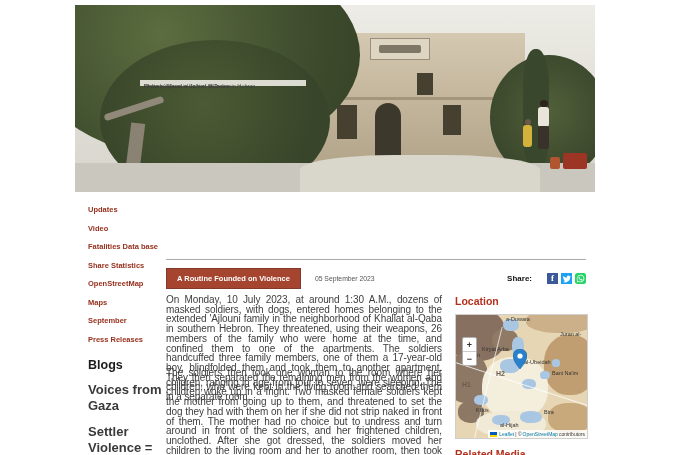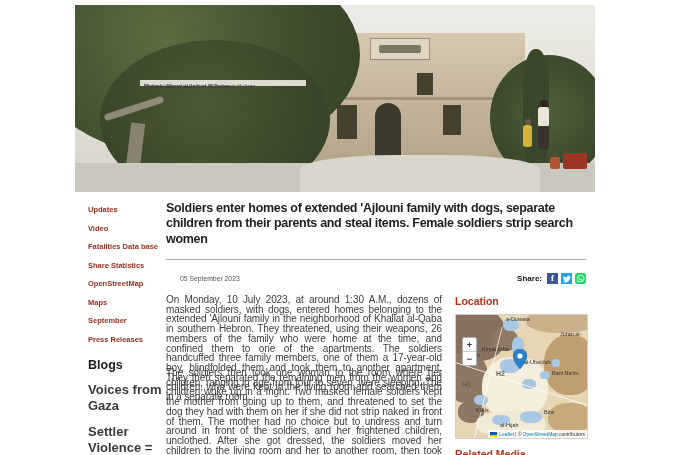--- a/index.html
+++ b/index.html
@@ -52,21 +52,21 @@
 
   
   .headline{position:absolute;left:166px;top:201px;width:430px;font-size:12.5px;font-weight:bold;
             color:#1e1e1e;line-height:1.22;letter-spacing:-0.3px;}
   .divider{position:absolute;left:166px;top:259px;width:420px;height:1px;background:#a9a9a9;}
   .meta-row{position:absolute;left:166px;top:267px;width:420px;height:22px;display:flex;align-items:center;}
   .cat-btn{background:var(--button-red);color:#fff;font-size:7.5px;font-weight:bold;
            padding:5px 10px;border:1px solid #83392a;cursor:pointer;font-family:inherit;}
   .date{font-size:6.8px;color:#555;margin-left:14px;}
   .share{margin-left:auto;display:flex;align-items:center;gap:3px;}
-  .share-label{font-size:8px;font-weight:bold;color:#111;margin-right:2px;}
+  .share-label{font-size:8px;font-weight:bold;color:#111;margin-right:12px;}
   .sicon{width:11px;height:11px;display:flex;align-items:center;justify-content:center;cursor:pointer;}
   .fb{background:var(--facebook-blue);color:#fff;font-size:9px;font-weight:bold;
       font-family:"Liberation Serif",serif;}
   .tw{background:var(--twitter-blue);}
   .wa{background:var(--whatsapp-green);border-radius:2.5px;}
   .para{position:absolute;left:166px;width:276px;font-size:10px;line-height:9.7px;color:#3d3d3d;
         text-align:justify;letter-spacing:-0.1px;margin:0;}
   .p1{top:295px;}
   .p2{top:368px;}
 
@@ -153,24 +153,24 @@
     <div class="side-link">OpenStreetMap</div>
     <div class="side-link">Maps</div>
     <div class="side-link">September</div>
     <div class="side-link">Press Releases</div>
     <div class="blogs-title">Blogs</div>
     <div class="blog-link">Voices from Gaza</div>
     <div class="blog-link">Settler Violence = State Violence</div>
 
   </nav>
 
-  <h1 class="headline" style="margin:0;">Soldiers enter homes of extended 'Ajlouni family with dogs, separate children from their parents and steal items. Female soldiers strip search women</h1>
   <div class="divider"></div>
 
   <div class="meta-row">
+    <button class="cat-btn">A Routine Founded on Violence</button>
     <span class="date">05 September 2023</span>
     <span class="share">
       <span class="share-label">Share:</span>
       <span class="sicon fb">f</span>
       <span class="sicon tw">
         <svg width="9" height="9" viewBox="0 0 24 24" aria-hidden="true">
             <path fill="#fff" d="M23 5.1c-.8.4-1.7.6-2.6.8a4.5 4.5 0 0 0-7.7 4.1A12.8 12.8 0 0 1 3.4 5.3a4.5 4.5 0 0 0 1.4 6 4.4 4.4 0 0 1-2-.5v.1a4.5 4.5 0 0 0 3.6 4.4 4.5 4.5 0 0 1-2 .1 4.5 4.5 0 0 0 4.2 3.1A9 9 0 0 1 2 20.4a12.7 12.7 0 0 0 6.9 2c8.3 0 12.8-6.9 12.8-12.8v-.6c.9-.6 1.6-1.4 2.2-2.3-.8.4-1.7.6-2.6.7z"></path>
           </svg>
       </span>
       <span class="sicon wa">

